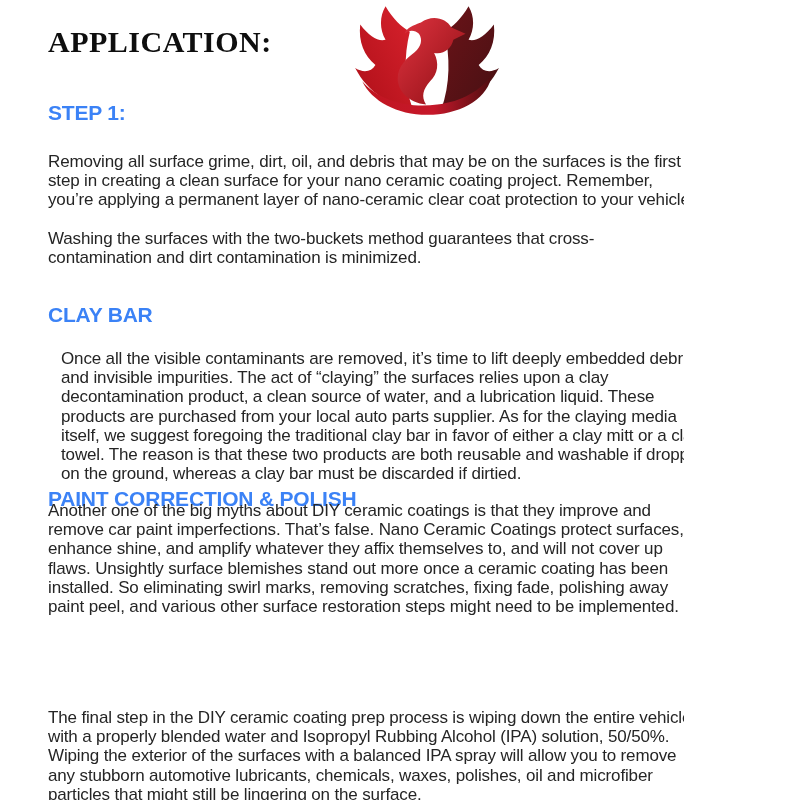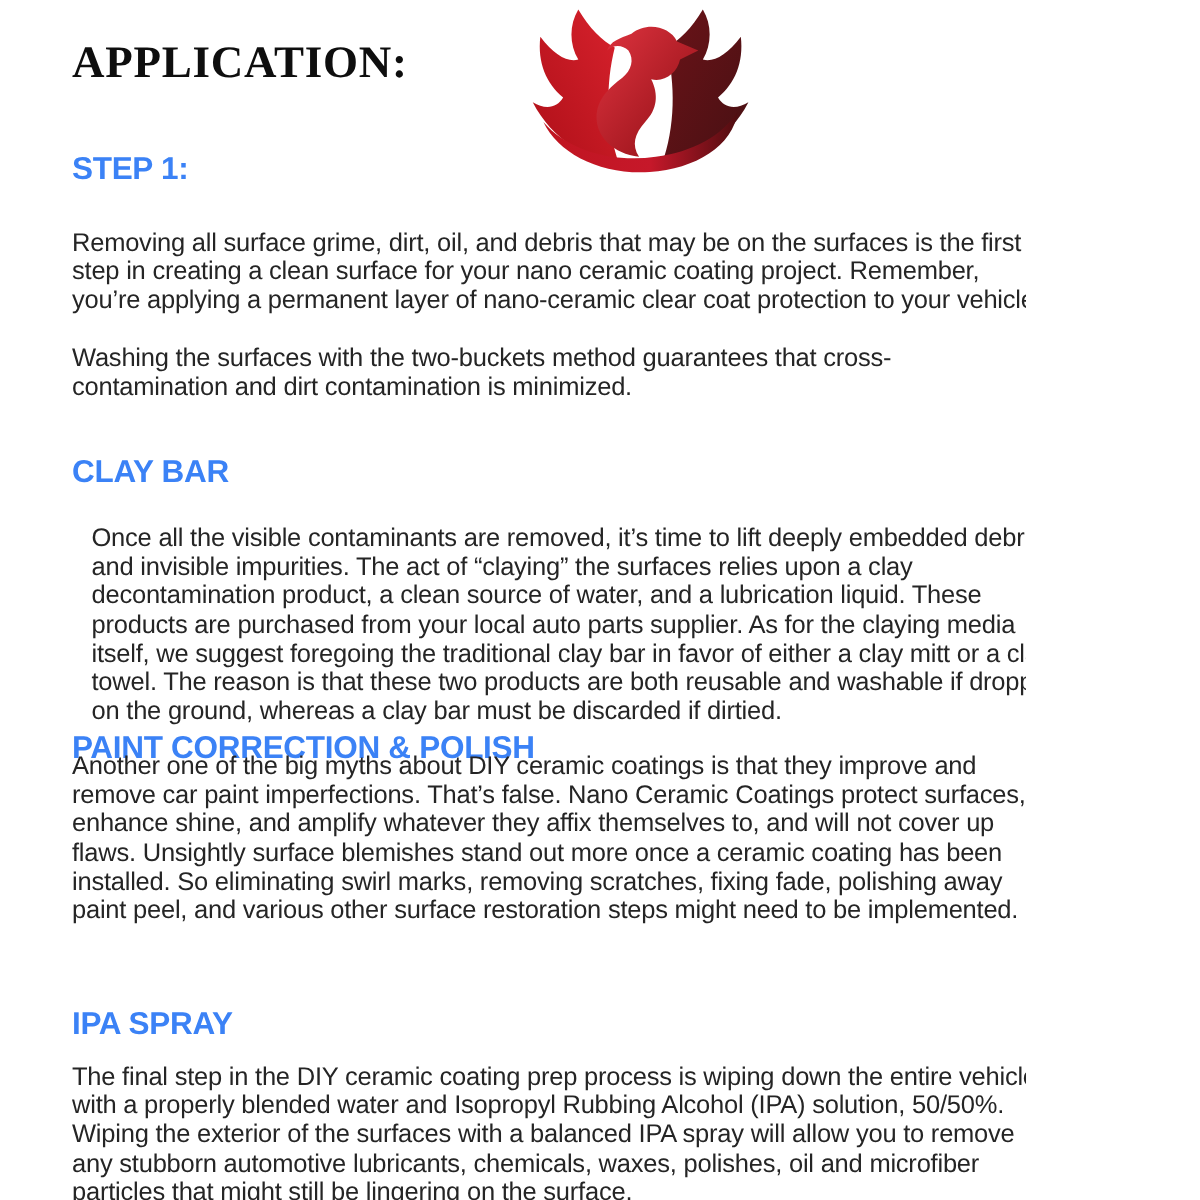--- a/index.html
+++ b/index.html
@@ -97,20 +97,19 @@
 on the ground, whereas a clay bar must be discarded if dirtied.</p>
 
   <h2 class="sec-heading h-paint">PAINT CORRECTION &amp; POLISH</h2>
   <p class="para p-paint">Another one of the big myths about DIY ceramic coatings is that they improve and
 remove car paint imperfections. That’s false. Nano Ceramic Coatings protect surfaces,
 enhance shine, and amplify whatever they affix themselves to, and will not cover up
 flaws. Unsightly surface blemishes stand out more once a ceramic coating has been
 installed. So eliminating swirl marks, removing scratches, fixing fade, polishing away
 paint peel, and various other surface restoration steps might need to be implemented.</p>
 
-  <h2 class="sec-heading h-ipa">IPA SPRAY</h2>
   <p class="para p-ipa">The final step in the DIY ceramic coating prep process is wiping down the entire vehicle
 with a properly blended water and Isopropyl Rubbing Alcohol (IPA) solution, 50/50%.
 Wiping the exterior of the surfaces with a balanced IPA spray will allow you to remove
 any stubborn automotive lubricants, chemicals, waxes, polishes, oil and microfiber
 particles that might still be lingering on the surface.</p>
 
 </div>
 
 </body></html>

